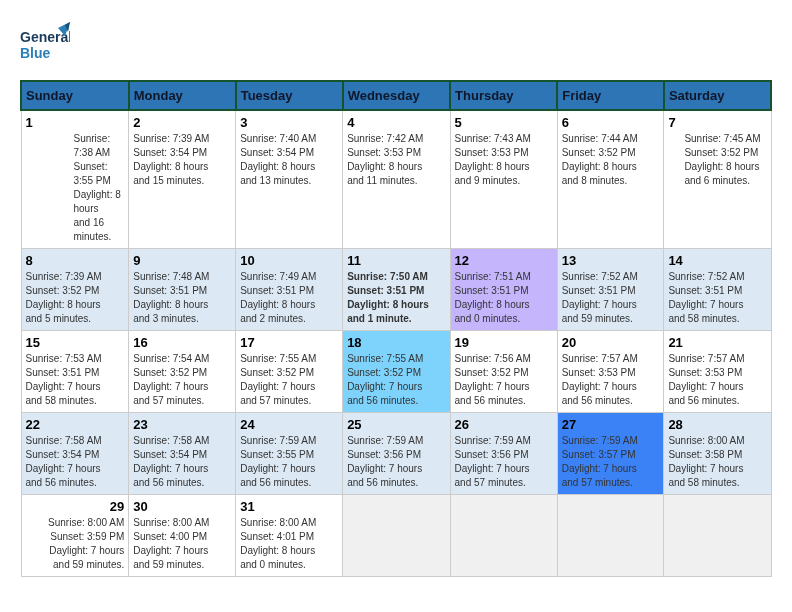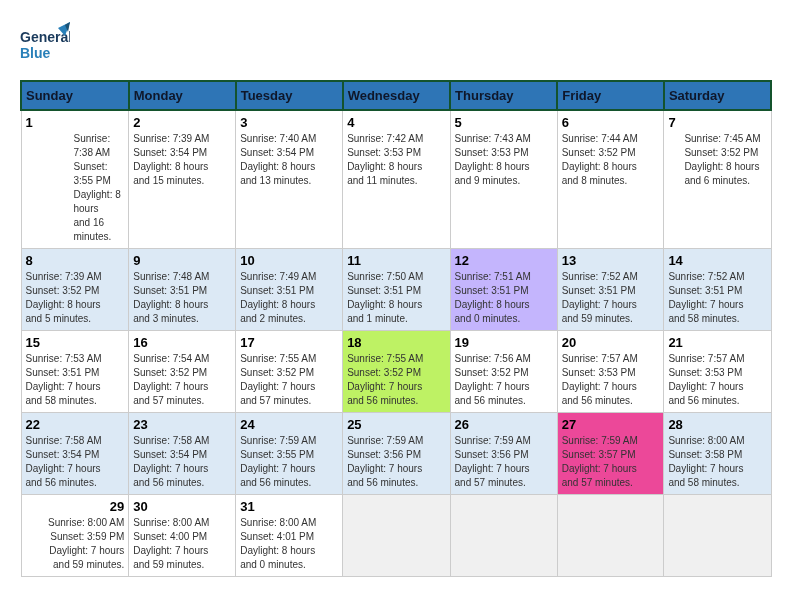--- a/index.html
+++ b/index.html
@@ -176,21 +176,21 @@
           </td>
           <td style="background: rgb(220, 233, 245);">
             <span class="day-num">10</span>
             <div class="day-info" style="white-space: pre-line;">Sunrise: 7:49 AM
 Sunset: 3:51 PM
 Daylight: 8 hours
 and 2 minutes.</div>
           </td>
           <td style="background: rgb(220, 233, 245);">
             <span class="day-num">11</span>
-            <div class="day-info" style="white-space: pre-line;">Sunrise: 7:50 AM
+            <div class="day-info" style="white-space: pre-line; font-weight: bold;">Sunrise: 7:50 AM
 Sunset: 3:51 PM
 Daylight: 8 hours
 and 1 minute.</div>
           </td>
           <td style="background: #c4b5fd;">
             <span class="day-num">12</span>
             <div class="day-info" style="white-space: pre-line;">Sunrise: 7:51 AM
 Sunset: 3:51 PM
 Daylight: 8 hours
 and 0 minutes.</div>
@@ -225,21 +225,21 @@
 Daylight: 7 hours
 and 57 minutes.</div>
           </td>
           <td style="background: rgb(255, 255, 255);">
             <span class="day-num">17</span>
             <div class="day-info" style="white-space: pre-line;">Sunrise: 7:55 AM
 Sunset: 3:52 PM
 Daylight: 7 hours
 and 57 minutes.</div>
           </td>
-          <td style="background: #bef264; margin-left: 38px;">
+          <td style="background: #7dd3fc; margin-left: 38px;">
             <span class="day-num">18</span>
             <div class="day-info" style="white-space: pre-line;">Sunrise: 7:55 AM
 Sunset: 3:52 PM
 Daylight: 7 hours
 and 56 minutes.</div>
           </td>
           <td style="background: rgb(255, 255, 255);">
             <span class="day-num">19</span>
             <div class="day-info" style="white-space: pre-line;">Sunrise: 7:56 AM
 Sunset: 3:52 PM
@@ -290,21 +290,21 @@
 Daylight: 7 hours
 and 56 minutes.</div>
           </td>
           <td style="background: rgb(220, 233, 245);">
             <span class="day-num">26</span>
             <div class="day-info" style="white-space: pre-line;">Sunrise: 7:59 AM
 Sunset: 3:56 PM
 Daylight: 7 hours
 and 57 minutes.</div>
           </td>
-          <td style="background: #ec4899;">
+          <td style="background: #3b82f6;">
             <span class="day-num">27</span>
             <div class="day-info" style="white-space: pre-line;">Sunrise: 7:59 AM
 Sunset: 3:57 PM
 Daylight: 7 hours
 and 57 minutes.</div>
           </td>
           <td style="background: rgb(220, 233, 245);">
             <span class="day-num">28</span>
             <div class="day-info" style="white-space: pre-line;">Sunrise: 8:00 AM
 Sunset: 3:58 PM

